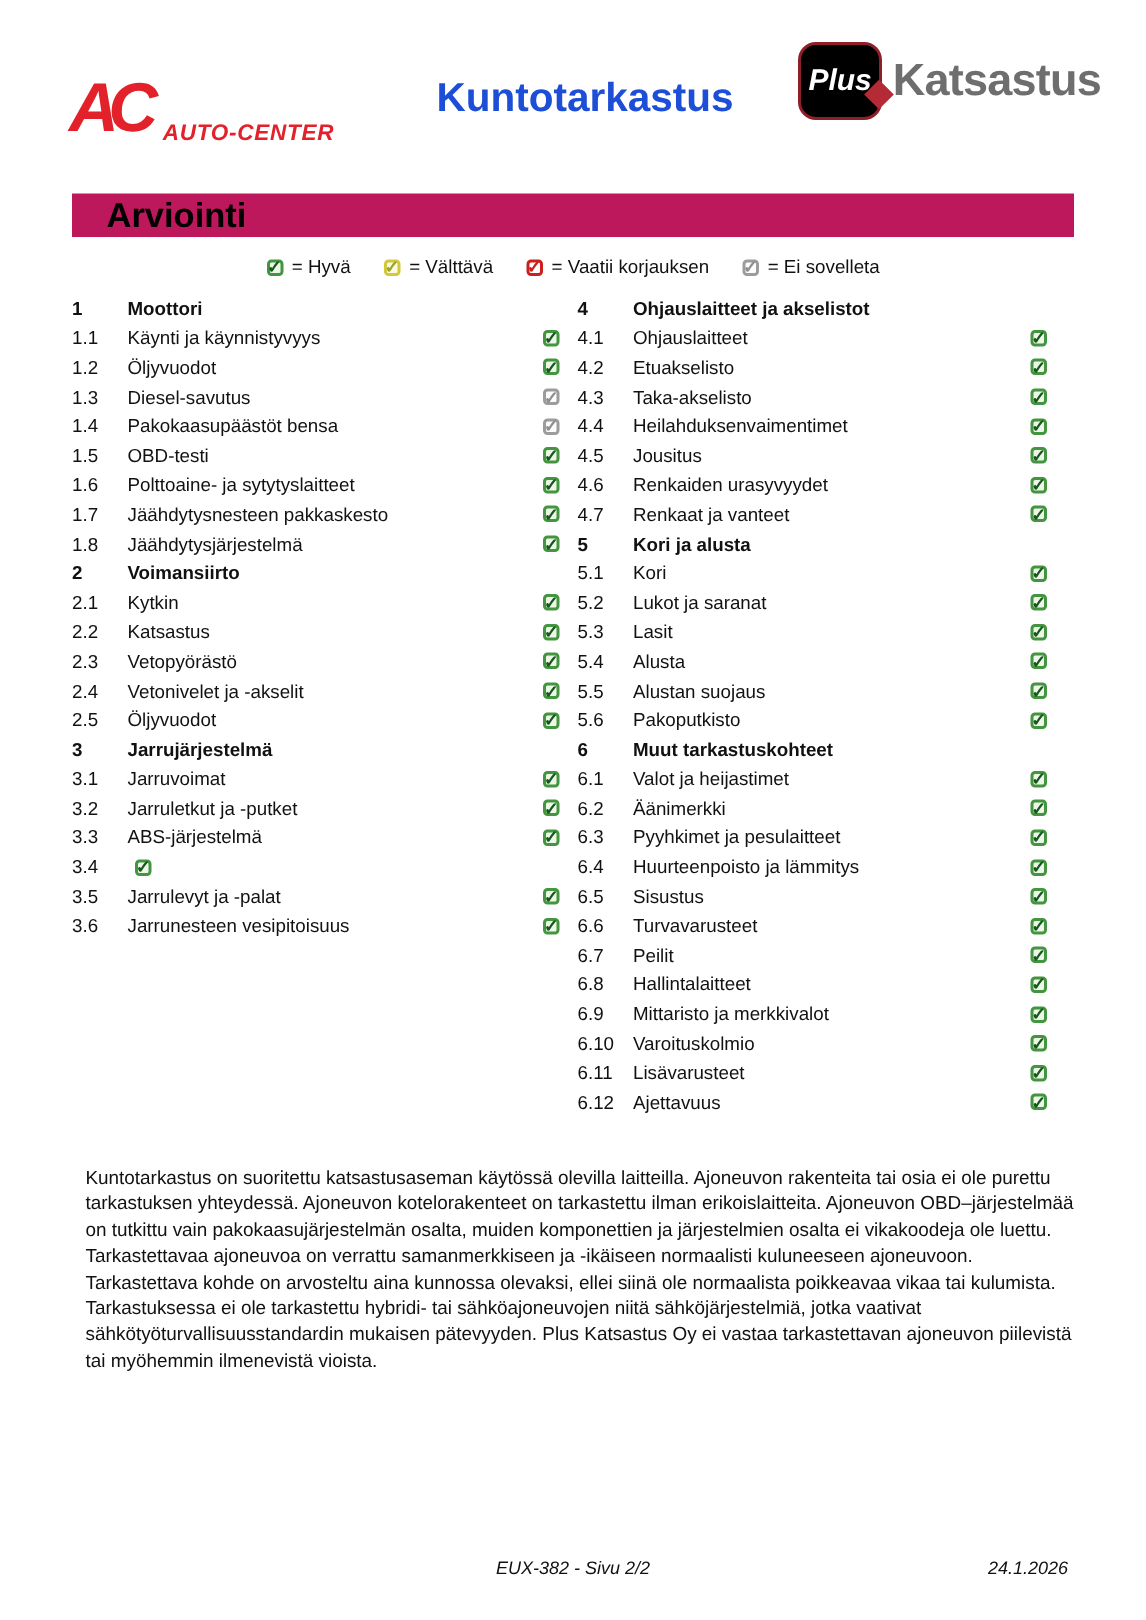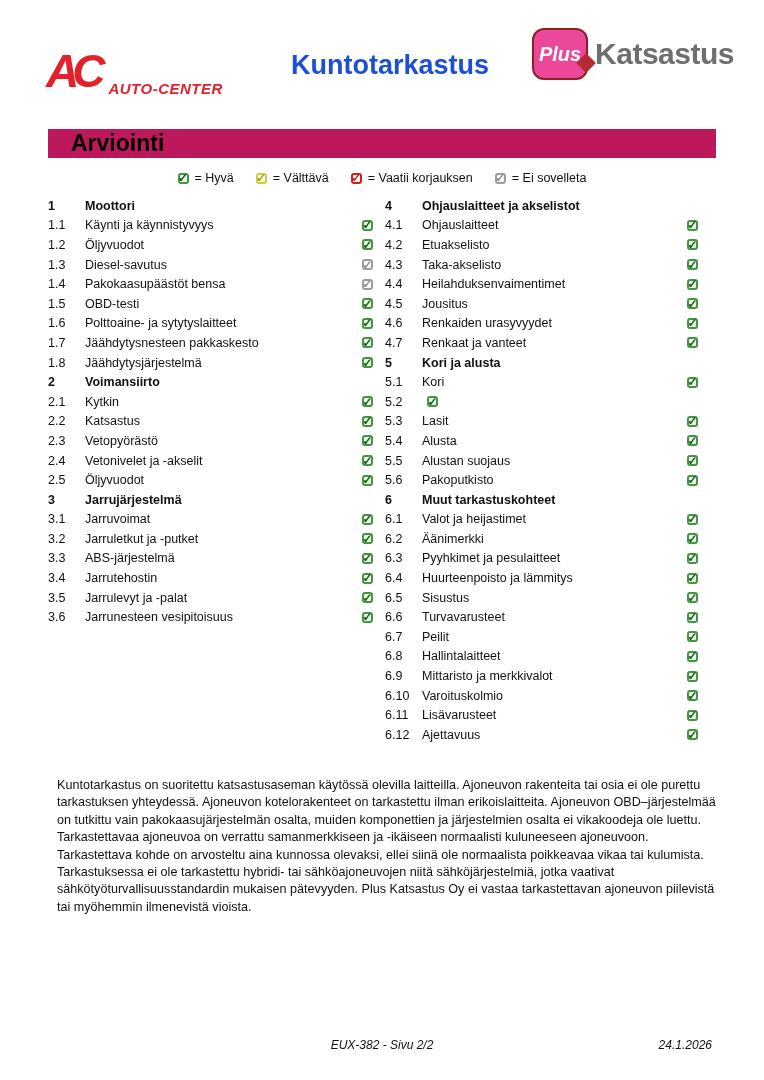--- a/index.html
+++ b/index.html
@@ -7,21 +7,21 @@
   body { font-family:"Liberation Sans", sans-serif; color:#111; }
   .page { position:relative; width:764px; height:1080px; background:#fff; overflow:hidden; }
 
   
   .hdr { position:absolute; top:28px; left:46px; right:30px; height:78px;text-align:center; }
   .logo-ac { position:absolute; left:0; top:16px; display:flex; align-items:center; }
   .ac-mark { font-size:46px; font-weight:bold; font-style:italic; letter-spacing:-7px; color:#e3212b; line-height:1; padding-right:10px; }
   .ac-text { font-size:15px; font-weight:bold; font-style:italic; color:#e3212b; letter-spacing:.5px;margin-top:36px; }
   .page-title { position:absolute; left:50%; top:22px; transform:translateX(-50%); font-size:27px; font-weight:bold; color:#1d4ed8; white-space:nowrap; }
   .logo-plus { position:absolute; right:0; top:0; display:flex; align-items:center; gap:7px; }
-  .plus-bubble { position:relative; width:56px; height:52px; background:#ec4899; border:2px solid #8e1f28; border-radius:12px; display:flex; align-items:center; justify-content:center; color:#fff; font-style:italic; font-weight:bold; font-size:20px; }
+  .plus-bubble { position:relative; width:56px; height:52px; background:#000000; border:2px solid #8e1f28; border-radius:12px; display:flex; align-items:center; justify-content:center; color:#fff; font-style:italic; font-weight:bold; font-size:20px; }
   .plus-bubble::after { content:""; position:absolute; right:-7px; bottom:8px; width:14px; height:14px; background:#b42b35; transform:rotate(45deg); }
   .plus-text { font-size:30px; font-weight:bold; color:#6e6e6e; letter-spacing:-.5px; }
 
   
   .section-bar { position:absolute; top:129px; left:48px; right:48px; height:29px; background:#be185d; font-size:23px; font-weight:bold; line-height:29px; padding-left:23px; color:#000; }
 
   
   .legend { position:absolute; top:168px; left:0; right:0; display:flex; justify-content:center; align-items:center; gap:22px; height:20px; }
   .legend-item { display:flex; align-items:center; gap:6px; font-size:12.5px; }
 
@@ -208,21 +208,20 @@
         </div>
         <div class="row">
           <span class="num">3.3</span>
           <span class="label">ABS-järjestelmä</span>
           <span class="cbw">
             <span class="cb good">✓</span>
           </span>
         </div>
         <div class="row">
           <span class="num">3.4</span>
-          <span class="label">Jarrutehostin</span>
           <span class="cbw">
             <span class="cb good">✓</span>
           </span>
         </div>
         <div class="row">
           <span class="num">3.5</span>
           <span class="label">Jarrulevyt ja -palat</span>
           <span class="cbw">
             <span class="cb good">✓</span>
           </span>
@@ -295,20 +294,21 @@
         </div>
         <div class="row">
           <span class="num">5.1</span>
           <span class="label">Kori</span>
           <span class="cbw">
             <span class="cb good">✓</span>
           </span>
         </div>
         <div class="row">
           <span class="num">5.2</span>
+          <span class="label">Lukot ja saranat</span>
           <span class="cbw">
             <span class="cb good">✓</span>
           </span>
         </div>
         <div class="row">
           <span class="num">5.3</span>
           <span class="label">Lasit</span>
           <span class="cbw">
             <span class="cb good">✓</span>
           </span>

